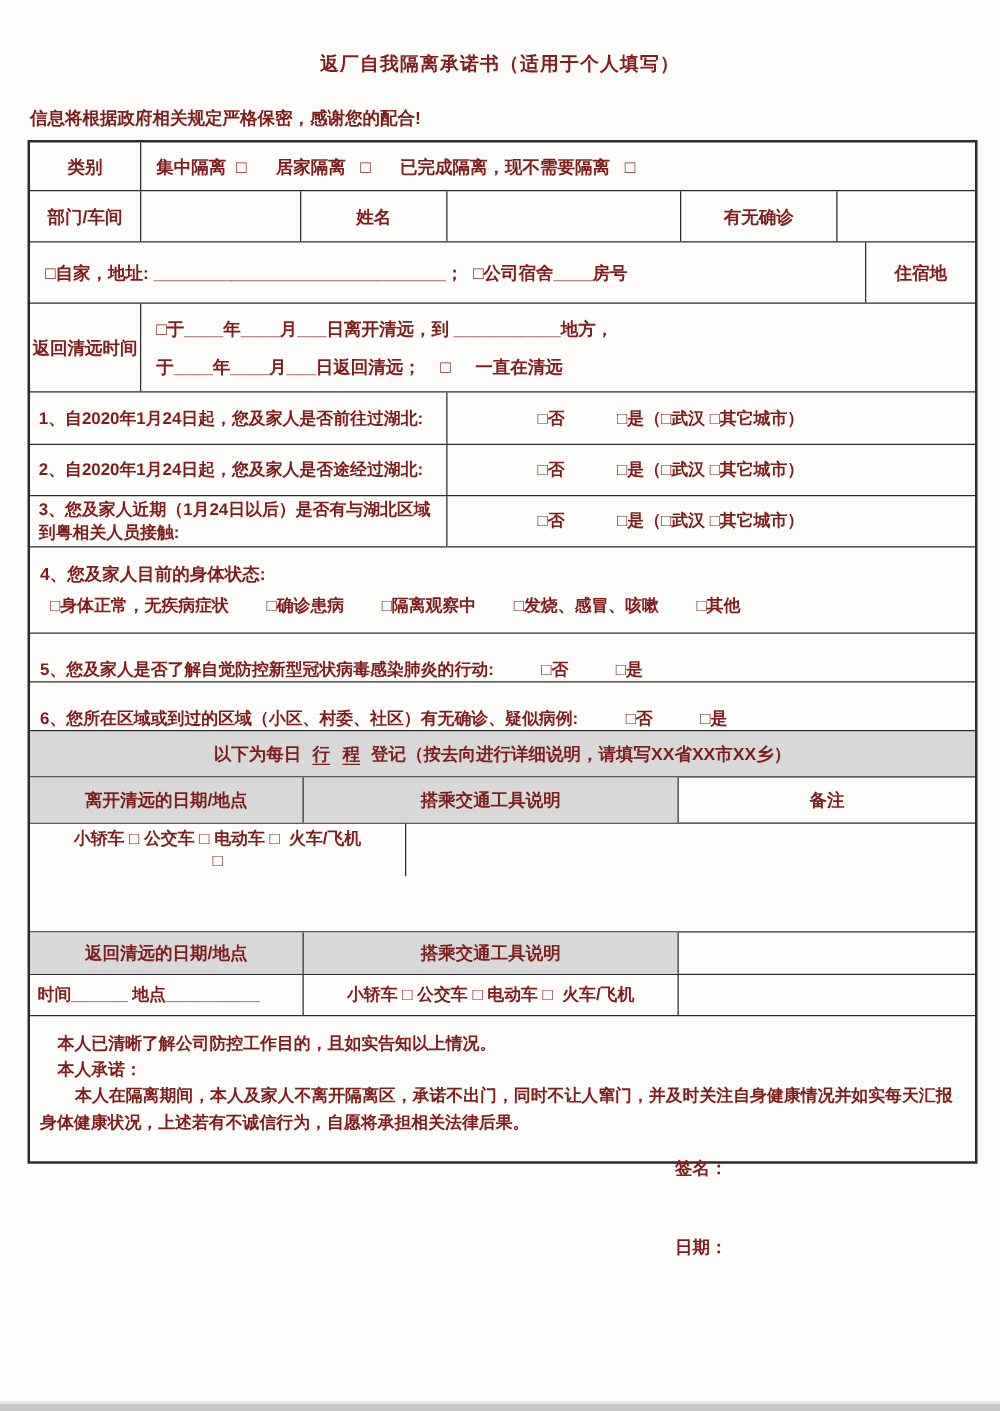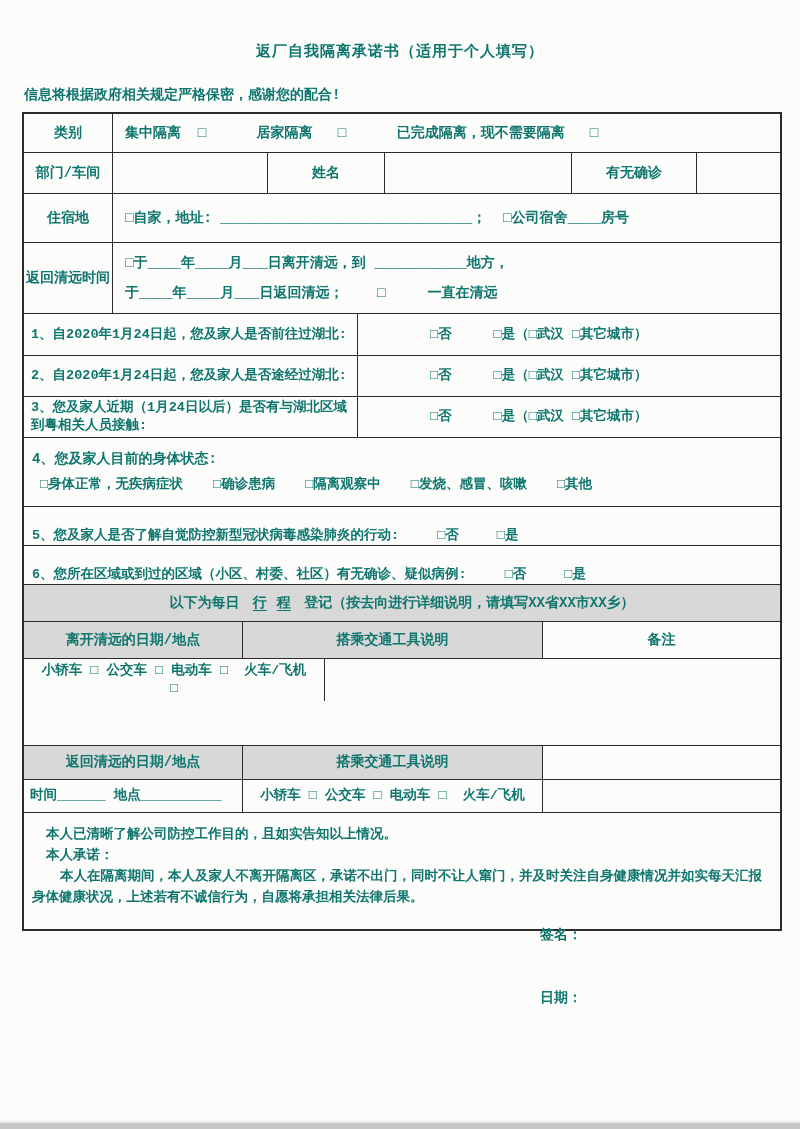--- a/index.html
+++ b/index.html
@@ -1,21 +1,21 @@
 <!DOCTYPE html>
 <html><head>
 <meta charset="utf-8">
 <style>
   html,body{margin:0;padding:0;}
   .page{
     position:relative;
     width:800px;height:1129px;
     background:#fcfcfb;
-    color:#0f766e;
-    font-family:Liberation Mono, monospace;
+    color:#7f1d1d;
+    font-family:Liberation Sans, sans-serif;
     overflow:hidden;
   }
   .doc-title{
     position:absolute;top:42px;left:0;right:0;
     text-align:center;font-size:15px;font-weight:700;letter-spacing:1px;
   }
   .notice{
     position:absolute;top:86px;left:24px;
     font-size:14px;font-weight:600;
   }
@@ -32,21 +32,21 @@
     white-space:pre-wrap;line-height:1.3;
     overflow:hidden;
   }
   .c:first-child{border-left:none;}
   .lab{justify-content:center;text-align:center;flex:0 0 88px;}
   .val{flex:1;padding-left:12px;}
   .r1{height:38px;}
   .r2{height:41px;}
   .r2 .c{justify-content:center;text-align:center;}
   .w128{flex:0 0 128px;}
-  .w117{flex:0 0 117px;margin-left:27px;}
+  .w117{flex:0 0 117px;}
   .w187{flex:0 0 187px;}
   .w125{flex:0 0 125px;}
   .wfill{flex:1;}
   .r3{height:49px;}
   .r4{height:71px;}
   .r4 .val{flex-direction:column;align-items:flex-start;justify-content:space-evenly;}
   .r4 .val span{display:block;}
   .rq{height:42px;}
   .rq6{height:41px;}
   .qtext{flex:0 0 333px;padding:2px 7px;font-size:13.5px;align-items:center;}
@@ -101,22 +101,22 @@
     <div class="row r2">
       <div class="c lab">部门/车间</div>
       <div class="c w128"></div>
       <div class="c w117">姓名</div>
       <div class="c w187"></div>
       <div class="c w125">有无确诊</div>
       <div class="c wfill"></div>
     </div>
 
     <div class="row r3">
+      <div class="c val">□自家，地址: ______________________________；  □公司宿舍____房号</div>
       <div class="c lab">住宿地</div>
-      <div class="c val">□自家，地址: ______________________________；  □公司宿舍____房号</div>
     </div>
 
     <div class="row r4">
       <div class="c lab">返回清远时间</div>
       <div class="c val">
         <span>□于____年____月___日离开清远，到 ___________地方，</span>
         <span>于____年____月___日返回清远；    □     一直在清远</span>
       </div>
     </div>
 

